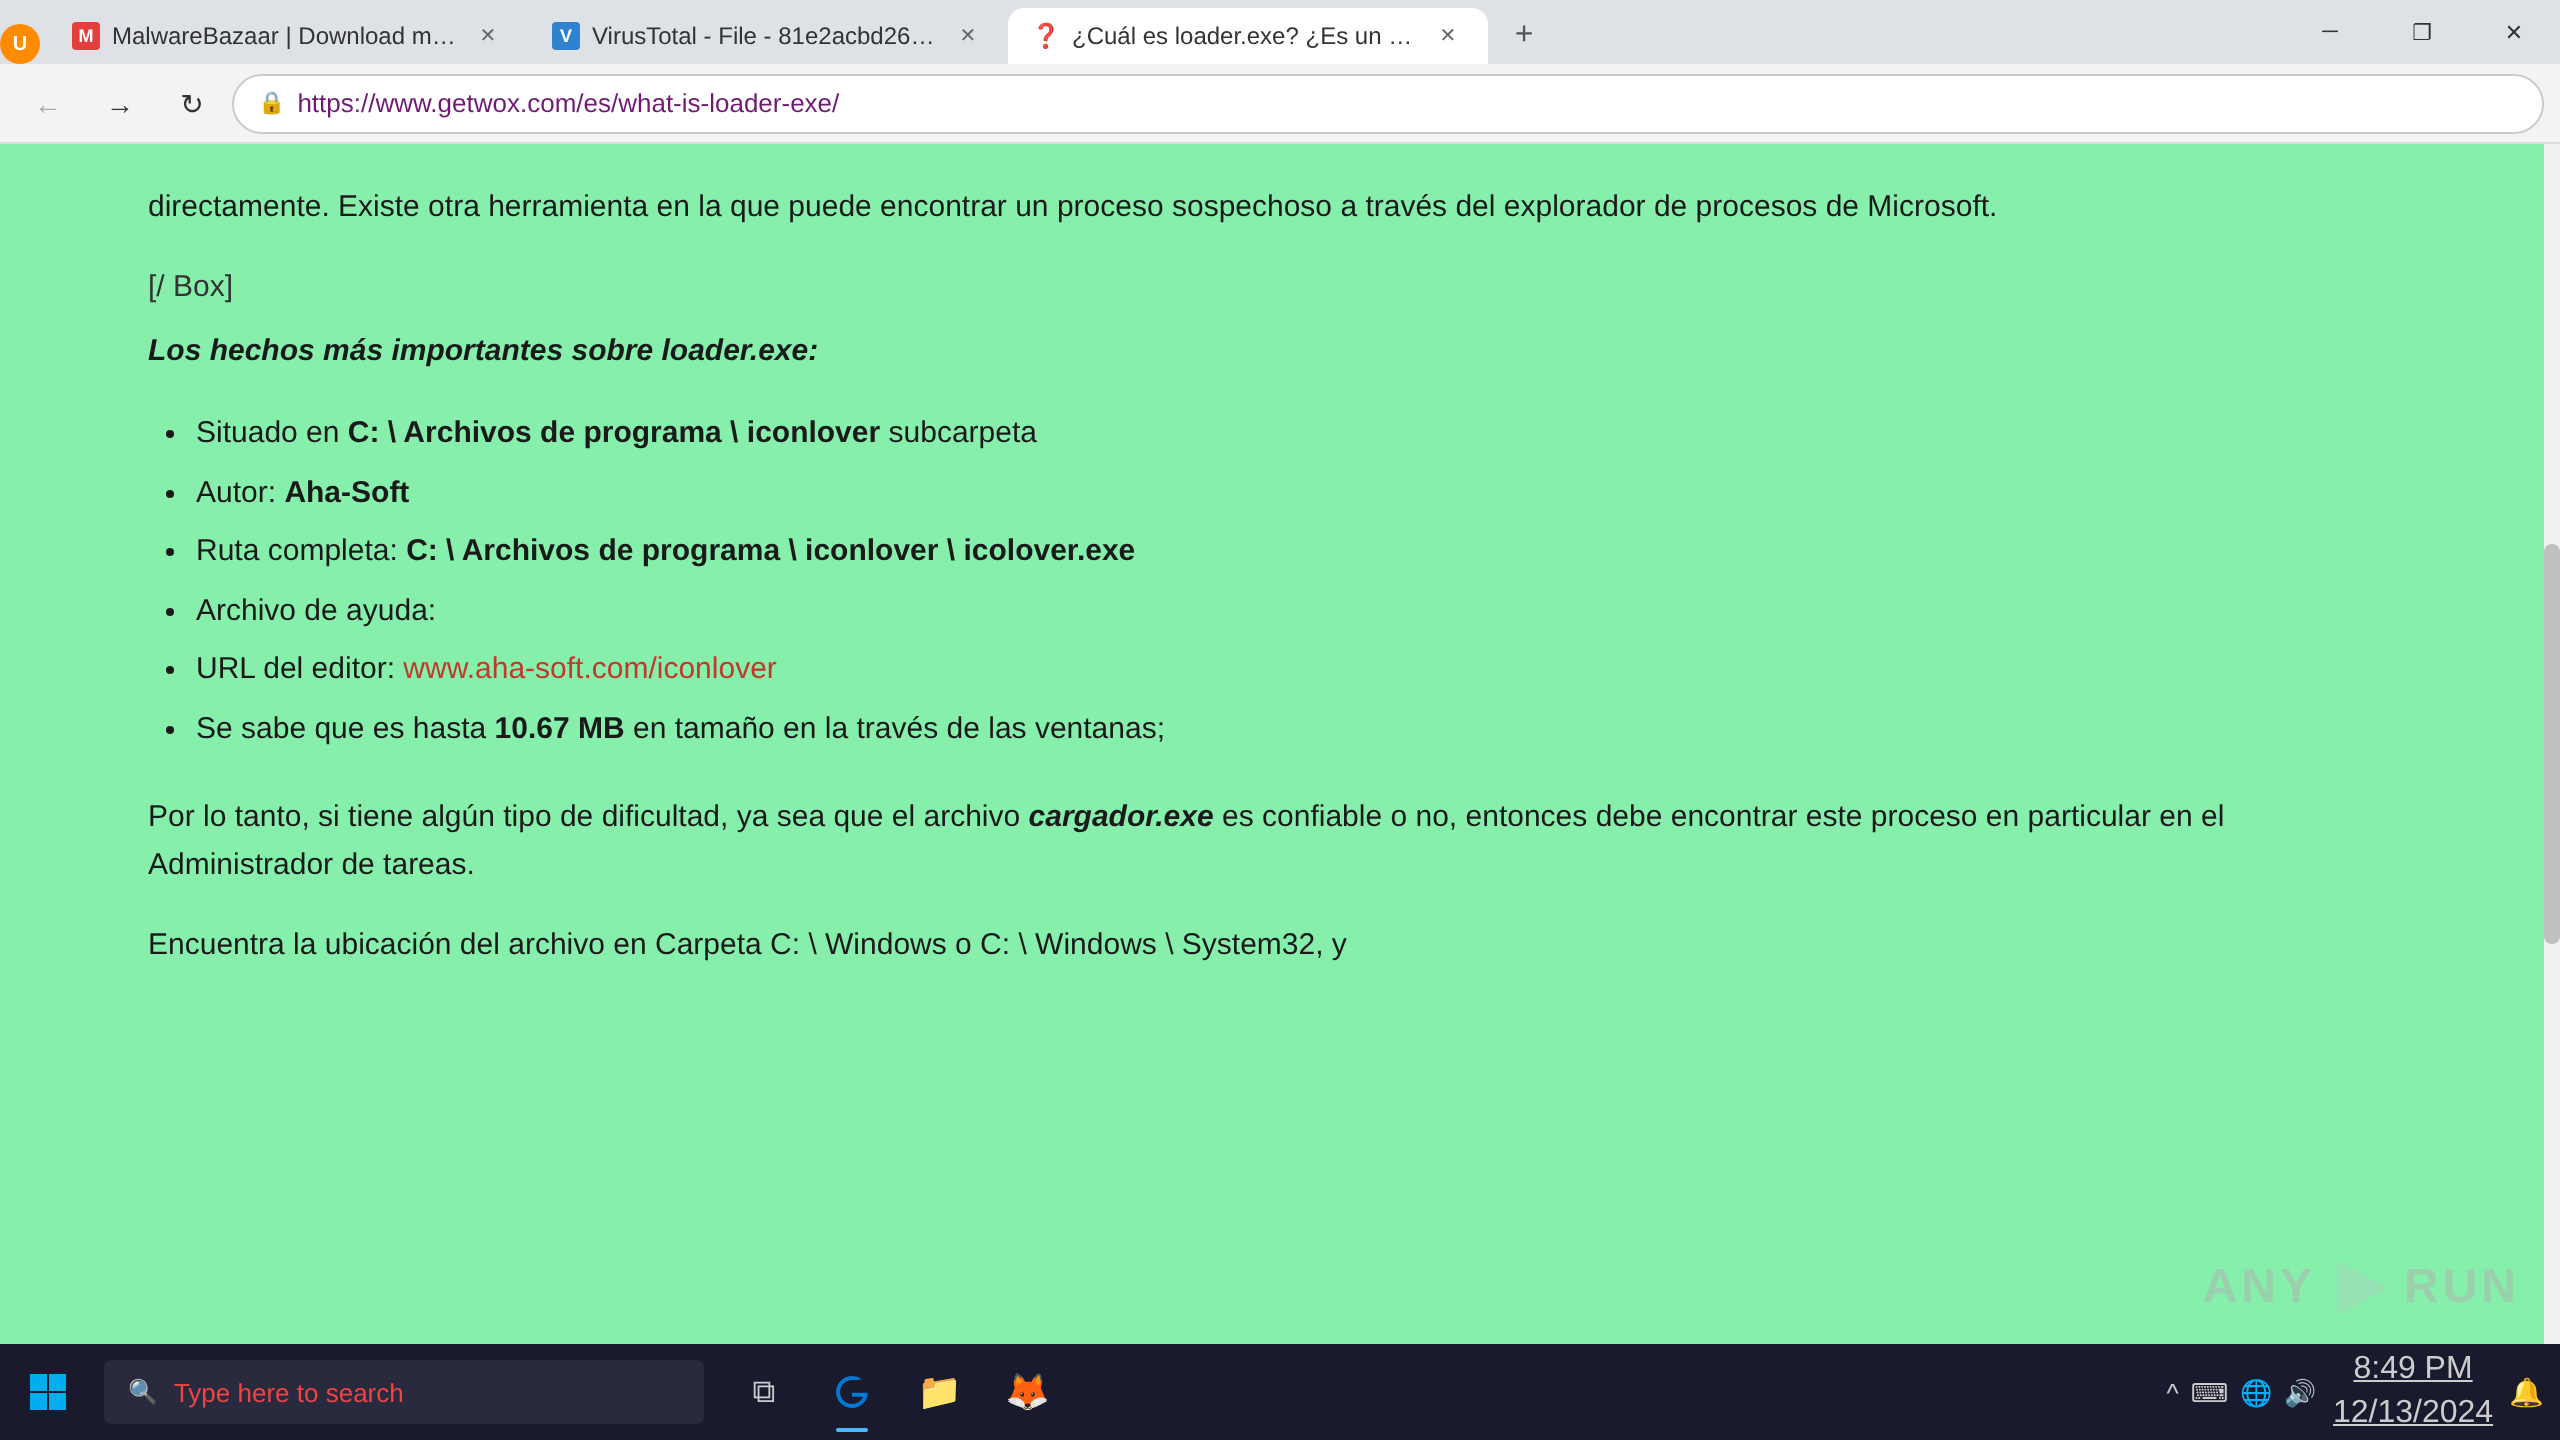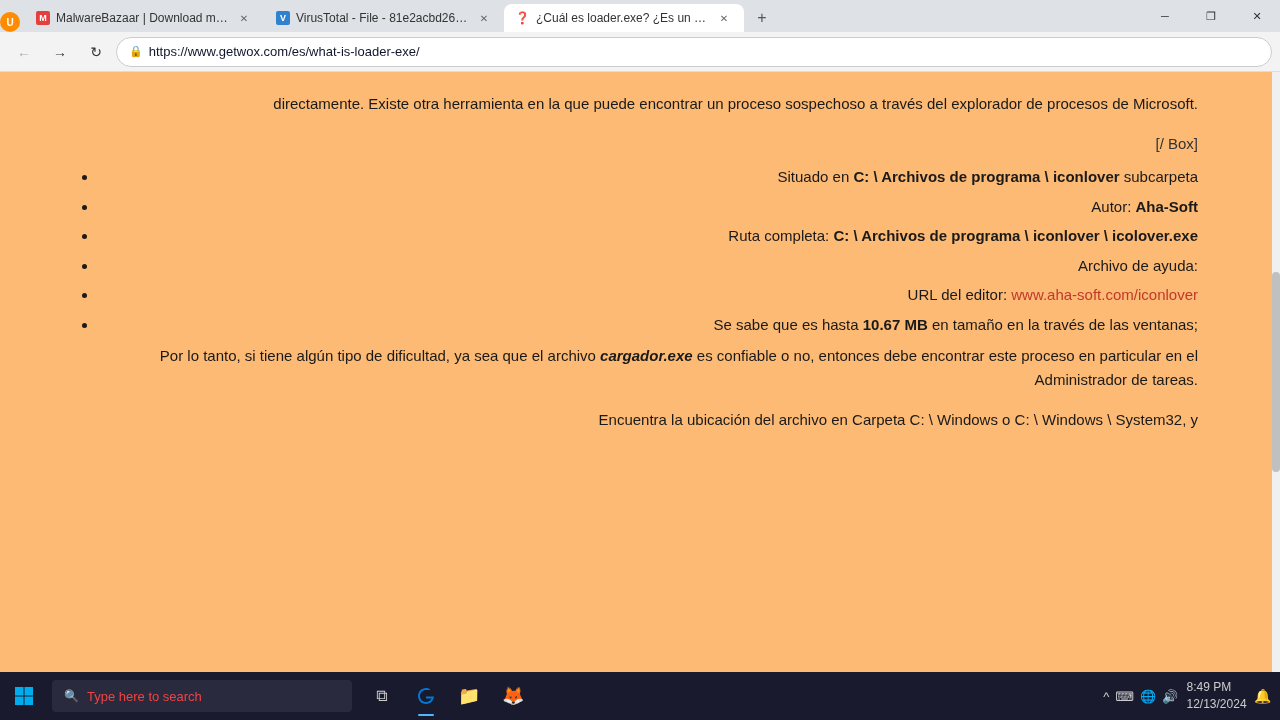--- a/index.html
+++ b/index.html
@@ -112,21 +112,21 @@
       border: 1px solid #ccc;
       border-radius: 15px;
       display: flex;
       align-items: center;
       padding: 0 12px;
       gap: 6px;
       font-size: 13px;
       color: #333;
     }
     .url-bar .lock-icon { color: #555; font-size: 11px; }
-    .url-text { flex: 1; font-size: 13px; color: #0f172a; }
+    .url-text { flex: 1; font-size: 13px; color: #701a75; }
     .toolbar-icons {
       display: flex;
       align-items: center;
       gap: 2px;
     }
     .toolbar-icon {
       width: 32px;
       height: 32px;
       display: flex;
       align-items: center;
@@ -140,40 +140,39 @@
     
     .browser-content {
       display: flex;
       width: 1280px;
       height: calc(720px - 72px - 48px);
       overflow: hidden;
       position: relative;
     }
     .page-content {
       flex: 1;
-      background: #fdba74;
+      background: #86efac;
       padding: 20px 74px 20px 74px;
       overflow-y: auto;
       font-size: 15px;
       color: #1a1a1a;
       line-height: 1.6;
-      text-align: right;
     }
     .page-content p { margin-bottom: 16px; }
     .page-content .box-tag { color: #333; margin-bottom: 8px; }
     .section-title {
       font-style: italic;
       font-weight: bold;
       margin-bottom: 16px;
       font-size: 15px;
     }
     .bullet-list {
       list-style: disc;
       padding-left: 24px;
-      margin-bottom: 7px;
+      margin-bottom: 20px;
     }
     .bullet-list li { margin-bottom: 4px; line-height: 1.7; }
     .bold { font-weight: bold; }
     .italic-bold { font-weight: bold; font-style: italic; margin-top: 24px; }
     .link { color: #c0392b; text-decoration: none; }
     .scrollbar {
       width: 8px;
       background: #f0f0f0;
       position: relative;
     }
@@ -273,23 +272,24 @@
       gap: 8px;
     }
     .sys-icons {
       display: flex;
       align-items: center;
       gap: 6px;
     }
     .sys-icon { color: #ccc; font-size: 13px; cursor: pointer; }
     .clock {
       color: #ccc;
-      font-size: 12px;
-      text-align: left;
+      font-size: 16px;
+      text-align: center;
       line-height: 1.4;
+      text-decoration: underline;
     }
     .notification-btn {
       color: #ccc;
       font-size: 14px;
       cursor: pointer;
     }
 
     
     .user-circle {
       width: 20px;
@@ -357,20 +357,21 @@
   </div>
 
   <div class="browser-content">
     <div class="page-content">
 
       <p>directamente. Existe otra herramienta en la que puede encontrar un proceso sospechoso a través del explorador de procesos de Microsoft.</p>
 
       <p class="box-tag">[/ Box]</p>
 
 
+      <p class="section-title">Los hechos más importantes sobre loader.exe:</p>
 
       <ul class="bullet-list">
         <li>
           <span>Situado en </span>
           <span class="bold">C: \ Archivos de programa \ iconlover</span>
           <span> subcarpeta</span>
         </li>
         <li>
           <span>Autor: </span>
           <span class="bold">Aha-Soft</span>
@@ -399,20 +400,27 @@
         <span> es confiable o no, entonces debe encontrar este proceso en particular en el Administrador de tareas.</span>
       </p>
 
       <p>Encuentra la ubicación del archivo en  Carpeta C: \ Windows o C: \ Windows \ System32, y</p>
     </div>
 
     <div class="scrollbar">
       <div class="scrollbar-thumb"></div>
     </div>
 
+    <div class="anyrun-watermark">
+      <span class="anyrun-text">ANY</span>
+      <svg class="anyrun-logo" viewBox="0 0 40 40">
+        <polygon points="8,5 35,20 8,35" fill="#c0c0c0" opacity="0.6"></polygon>
+      </svg>
+      <span class="anyrun-text">RUN</span>
+    </div>
   </div>
 
   <div class="taskbar">
 
     <div class="start-btn">
       <svg width="20" height="20" viewBox="0 0 20 20">
         <rect x="1" y="1" width="8.5" height="8.5" fill="#00adef"></rect>
         <rect x="10.5" y="1" width="8.5" height="8.5" fill="#00adef"></rect>
         <rect x="1" y="10.5" width="8.5" height="8.5" fill="#00adef"></rect>
         <rect x="10.5" y="10.5" width="8.5" height="8.5" fill="#00adef"></rect>

